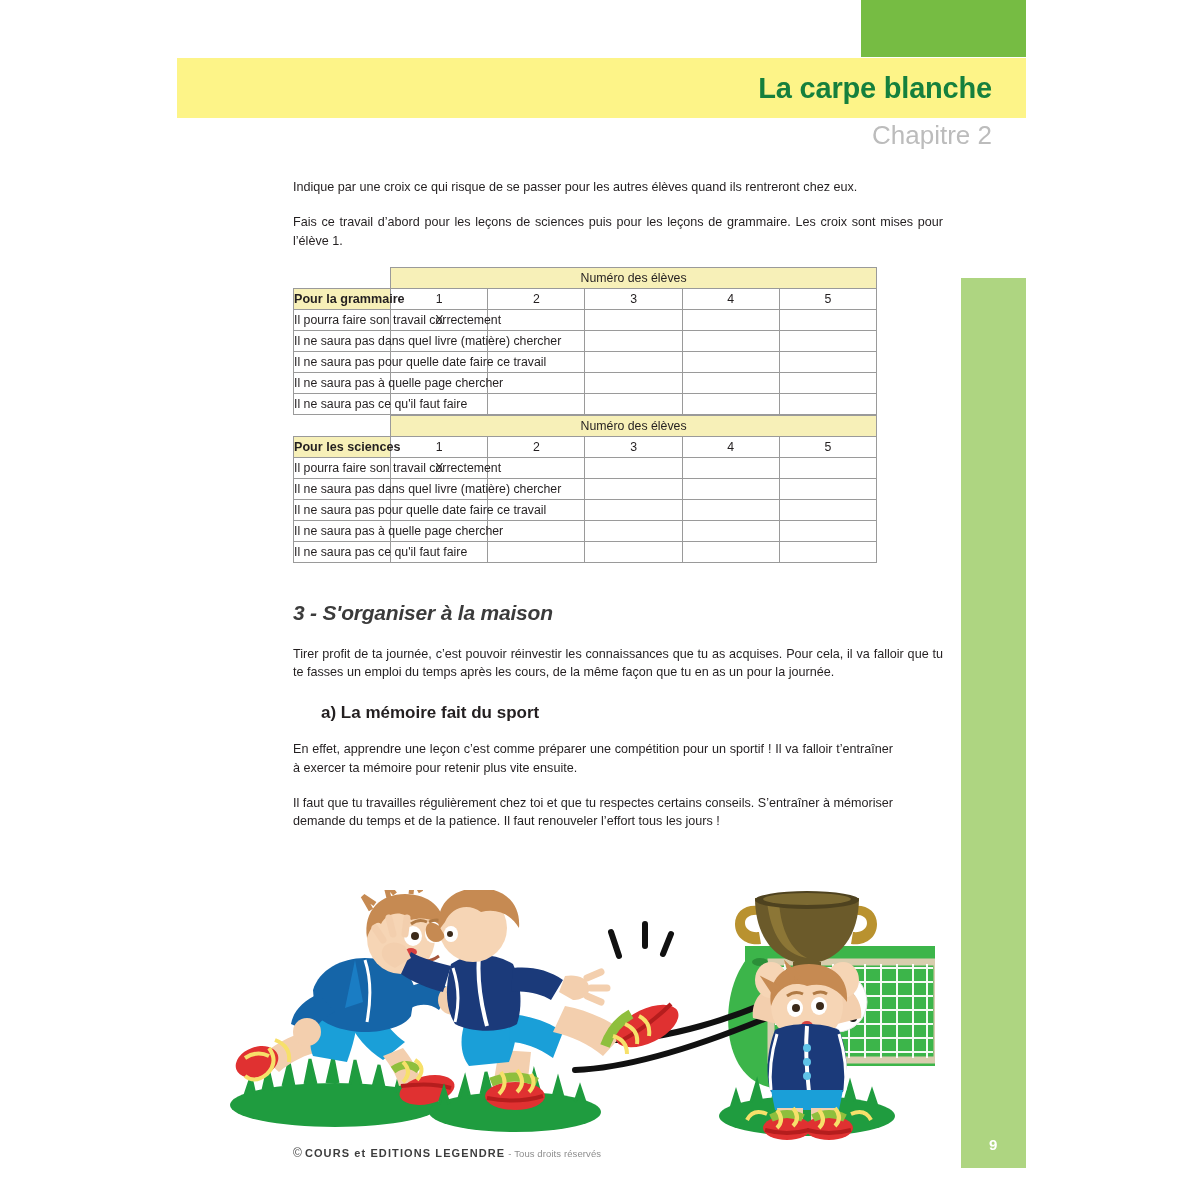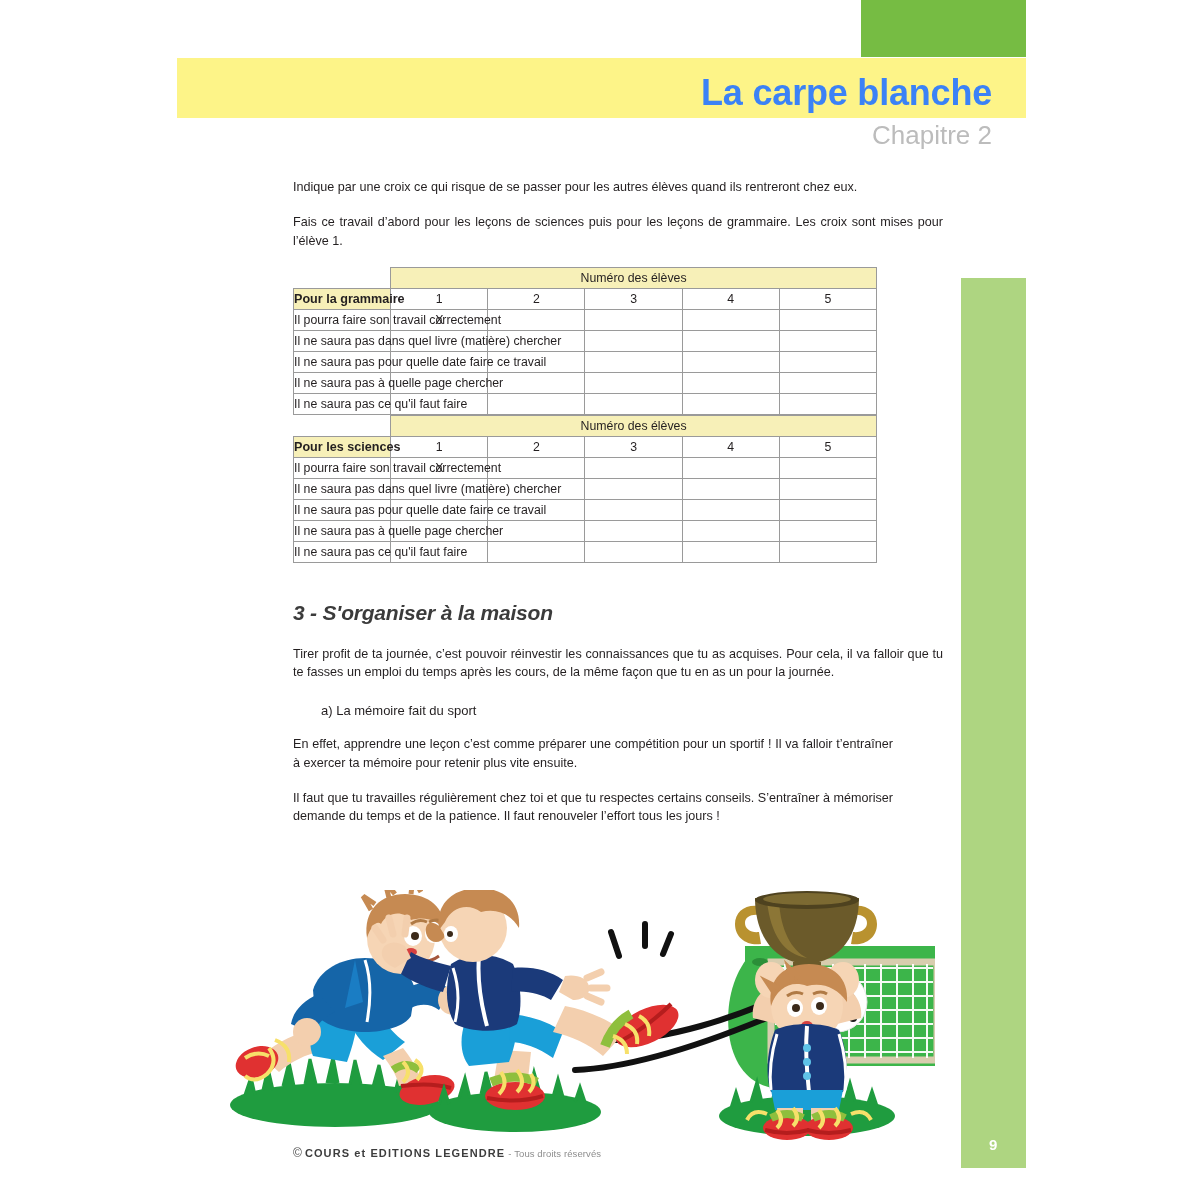--- a/index.html
+++ b/index.html
@@ -51,23 +51,23 @@
     font-weight: bold;
     color: #ffffff;
     letter-spacing: .5px;
   }
 
   
   .doc-title {
     position: absolute;
     right: 208px;
     top: 72px;
-    font-size: 36px;
-    font-weight: bold;
-    color: #3b82f6;
+    font-size: 29px;
+    font-weight: bold;
+    color: #15803d;
     letter-spacing: -0.2px;
     white-space: nowrap;
   }
   .chapter-label {
     position: absolute;
     right: 208px;
     top: 120px;
     font-size: 26px;
     font-weight: normal;
     color: #bcbcbc;
@@ -136,22 +136,22 @@
   h2.section-heading {
     margin: 38px 0 20px 0;
     font-size: 21px;
     font-style: italic;
     font-weight: bold;
     color: #3b3b3b;
     letter-spacing: -0.2px;
   }
   h3.sub-heading {
     margin: 22px 0 17px 28px;
-    font-size: 13px;
-    font-weight: normal;
+    font-size: 17px;
+    font-weight: bold;
     color: #231f20;
   }
   .indented { margin-left: 28px; width: 600px; }
 
   
   .illustration {
     position: absolute;
     left: 215px;
     top: 890px;
     width: 720px;

